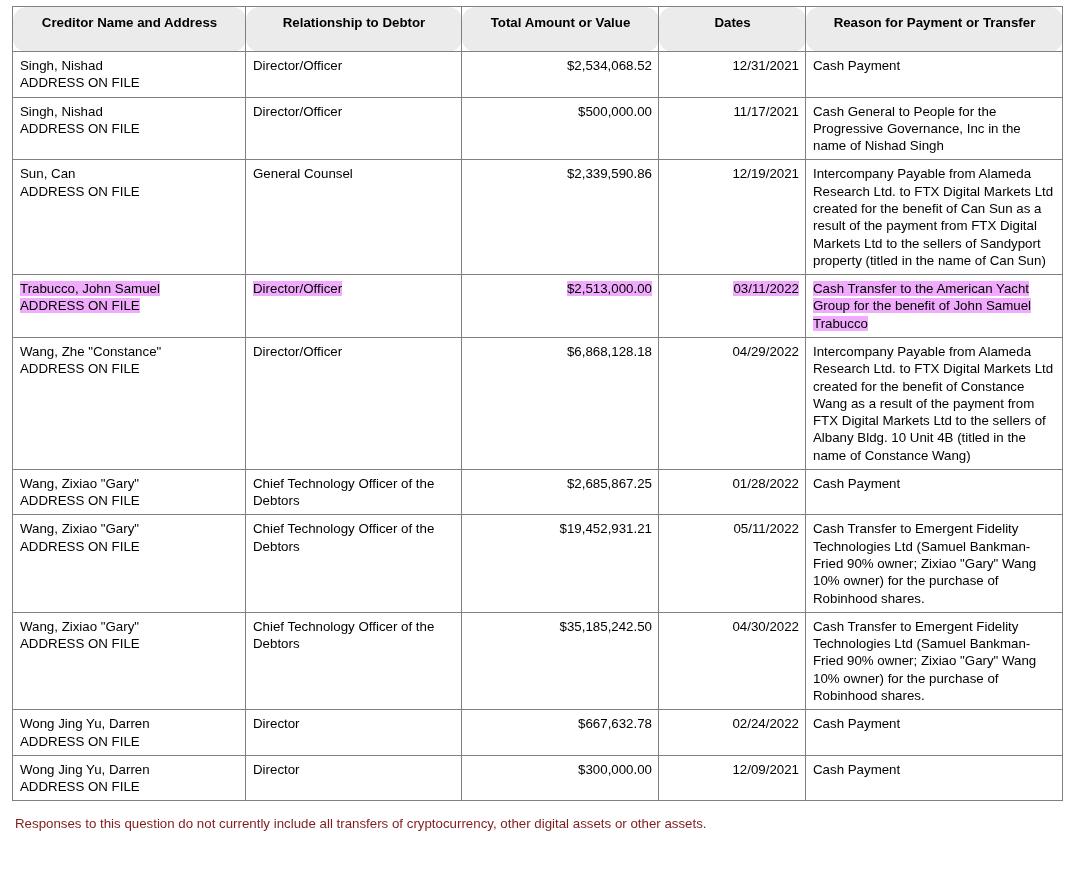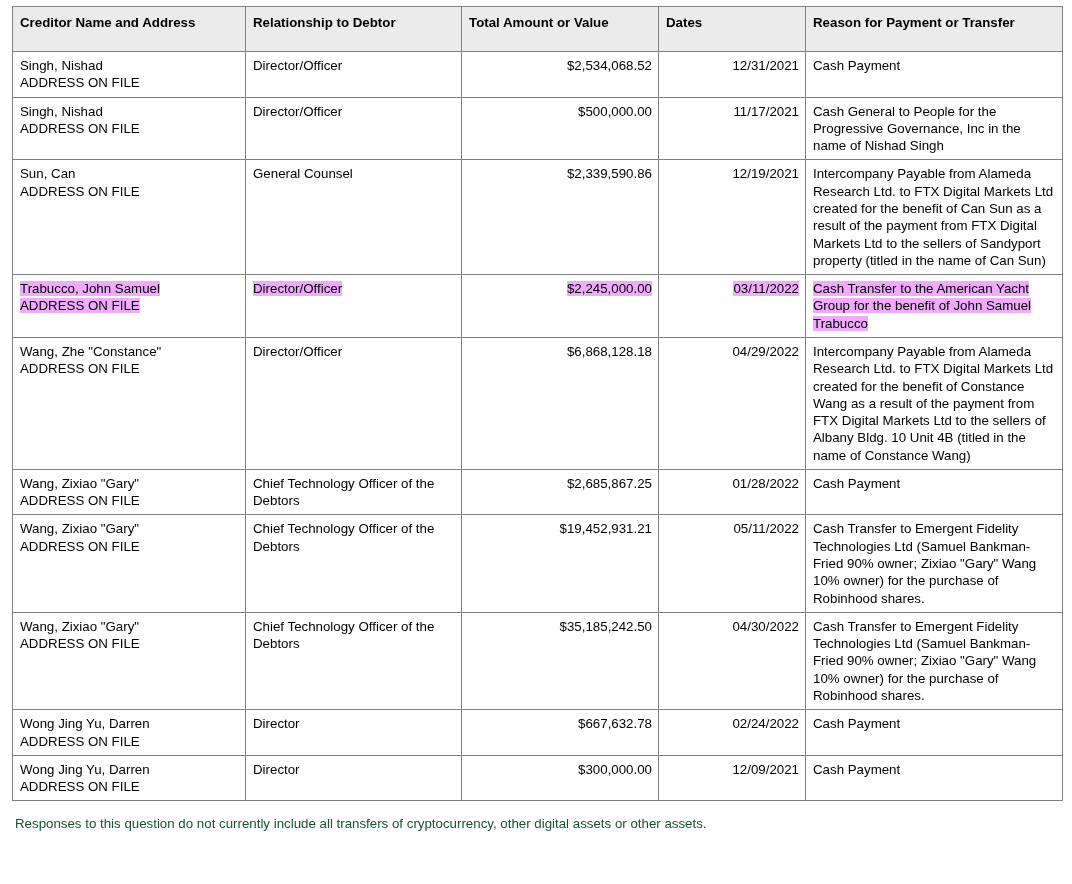--- a/index.html
+++ b/index.html
@@ -38,24 +38,25 @@
     padding: 5px 6px 5px 7px;
     font-size: 13.3px;
     line-height: 1.30;
     word-wrap: break-word;
     overflow-wrap: break-word;
   }
 
   table.sofa thead th {
     background: #ebebeb;
     font-weight: bold;
-    text-align: left;
+    text-align: center;
     height: 32px;
     padding-top: 7px;
     vertical-align: top;
+    border-radius: 14px;
   }
 
   
   col.c-creditor     { width: 233px; }
   col.c-relationship { width: 216px; }
   col.c-amount       { width: 197px; }
   col.c-dates        { width: 147px; }
   col.c-reason       { width: 257px; }
 
   td.amount {
@@ -77,21 +78,21 @@
 
   .cell-line {
     display: block;
   }
 
   .footnote {
     margin-top: 14px;
     padding-left: 3px;
     font-size: 13.3px;
     line-height: 1.3;
-    color: #14532d;
+    color: #7f1d1d;
   }
 </style>
 </head>
 <body>
 
 <div class="page">
 
   <table class="sofa">
     <colgroup>
       <col class="c-creditor">
@@ -139,21 +140,21 @@
           <td class="amount">$2,339,590.86</td>
           <td class="dates">12/19/2021</td>
           <td>Intercompany Payable from Alameda Research Ltd. to FTX Digital Markets Ltd created for the benefit of Can Sun as a result of the payment from FTX Digital Markets Ltd to the sellers of Sandyport property (titled in the name of Can Sun)</td>
         </tr>
         <tr>
           <td>
             <span class="cell-line"><span class="hl">Trabucco, John Samuel</span></span>
             <span class="cell-line"><span class="hl">ADDRESS ON FILE</span></span>
           </td>
           <td><span class="hl">Director/Officer</span></td>
-          <td class="amount"><span class="hl">$2,245,000.00</span></td>
+          <td class="amount"><span class="hl">$2,513,000.00</span></td>
           <td class="dates"><span class="hl">03/11/2022</span></td>
           <td><span class="hl">Cash Transfer to the American Yacht Group for the benefit of John Samuel Trabucco</span></td>
         </tr>
         <tr>
           <td>
             <span class="cell-line">Wang, Zhe "Constance"</span>
             <span class="cell-line">ADDRESS ON FILE</span>
           </td>
           <td>Director/Officer</td>
           <td class="amount">$6,868,128.18</td>

